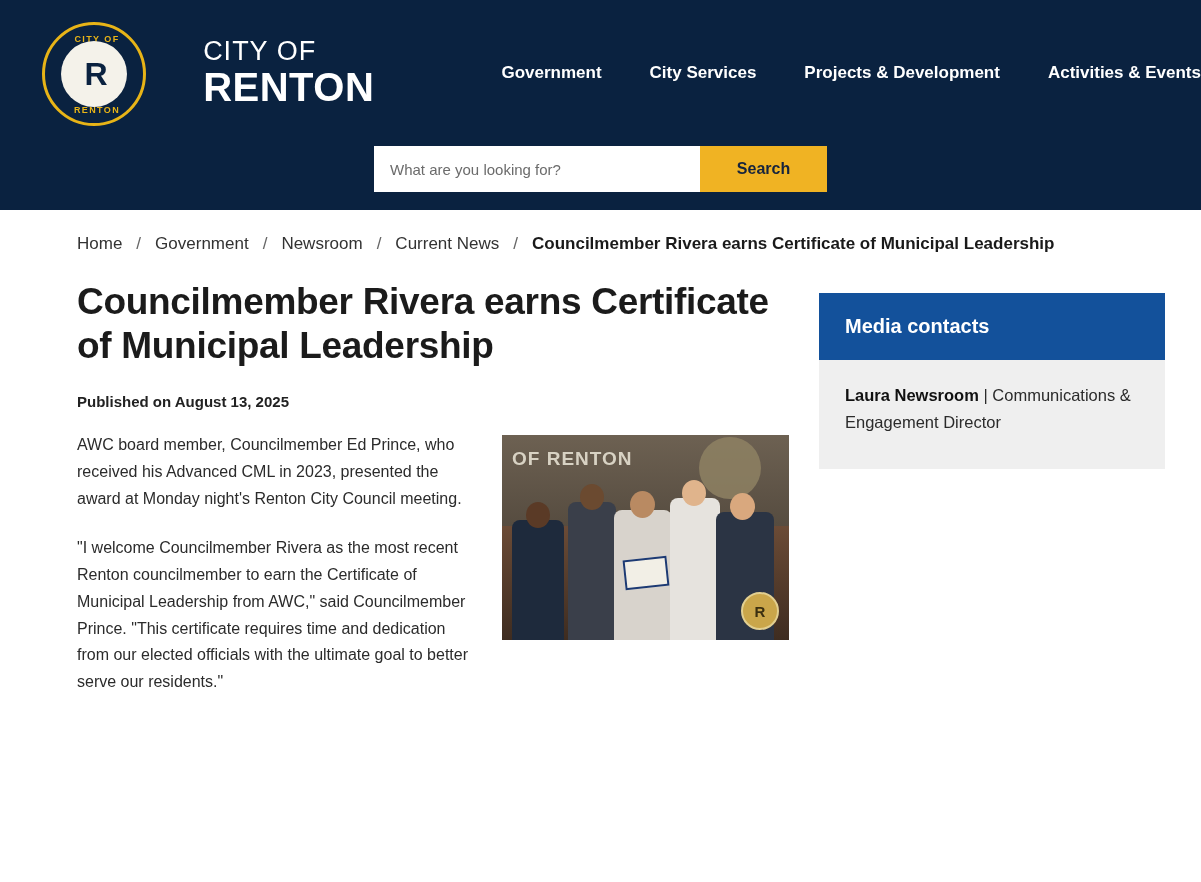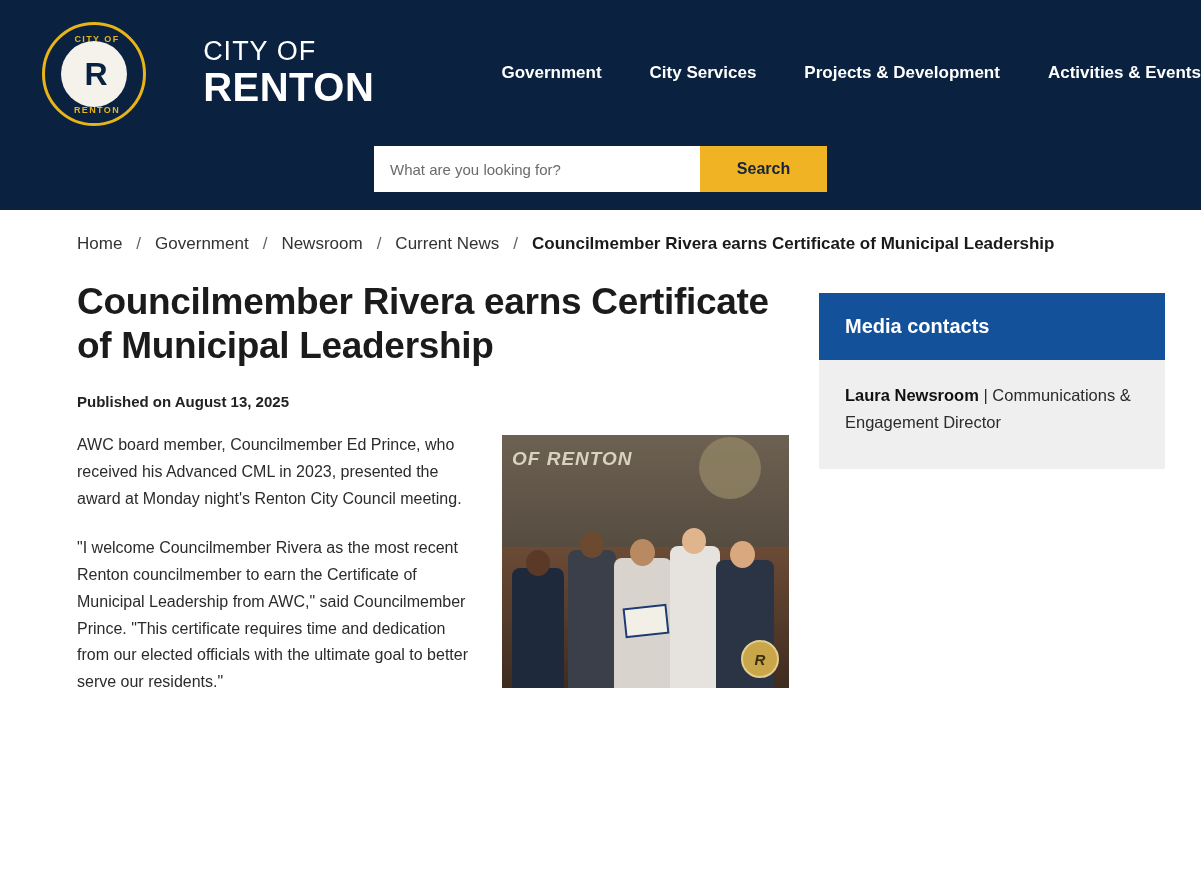--- a/index.html
+++ b/index.html
@@ -183,26 +183,25 @@
     font-size: 16px;
     line-height: 1.68;
     color: #2b2b2b;
   }
   .body-wrap p { margin: 0 0 22px 0; }
   .body-wrap .lead-bold { font-weight: bold; color: #1a1a1a; }
 
   .photo {
     float: right;
     width: 287px;
-    height: 253px;
+    height: 205px;
     margin: 3px 0 14px 26px;
     position: relative;
     overflow: hidden;
     background: #14532d;
-    font-style: italic;
   }
   .photo .wall {
     position: absolute; left: 0; top: 0; right: 0; height: 46%;
     background: linear-gradient(#6d6152, #554b3f);
   }
   .photo .seal-bg {
     position: absolute; right: 28px; top: 2px;
     width: 62px; height: 62px; border-radius: 50%;
     background: #8e8163; opacity: .85;
   }

